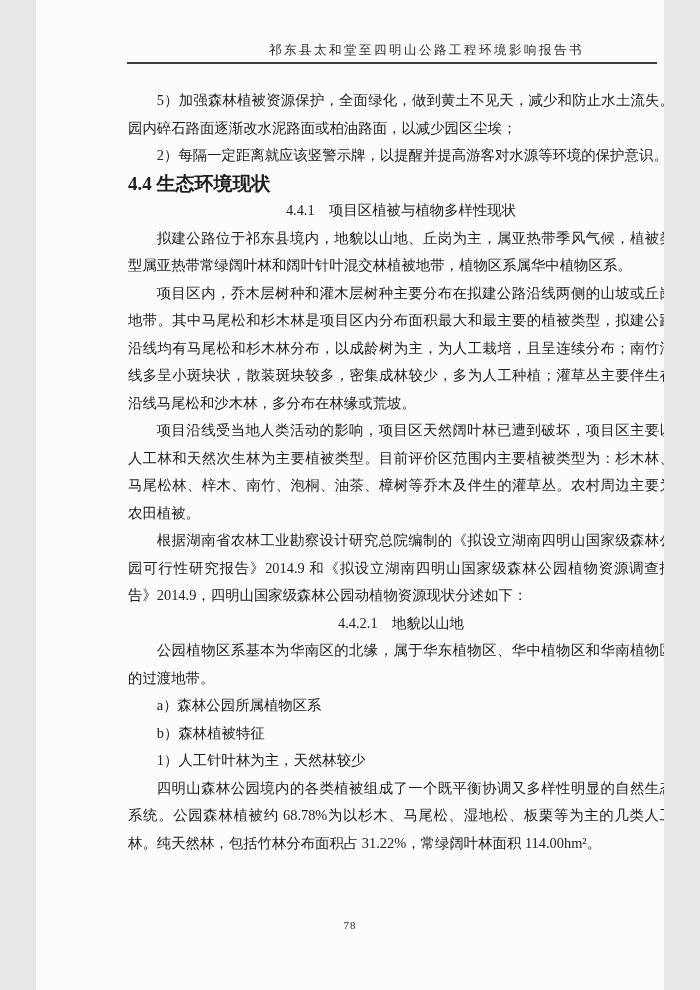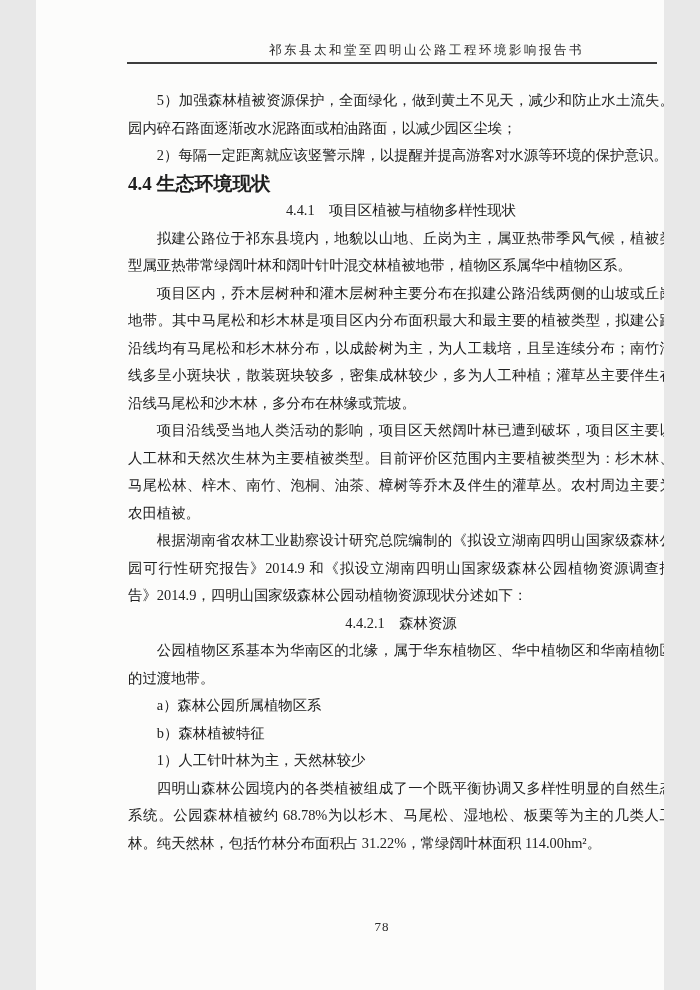--- a/index.html
+++ b/index.html
@@ -54,45 +54,44 @@
   .h3, .h4 {
     font-weight: normal;
     text-align: center;
   }
   .page-number {
     position: absolute;
     top: 919px;
     left: 0;
     width: 100%;
     text-align: center;
-    font-size: 13px;
+    font-size: 11px;
     color: #2b2b2b;
     letter-spacing: 1px;
-    padding-left: 32px;
   }
 </style>
 </head>
 <body>
 
 <div class="page">
 
   <div class="header-title">祁东县太和堂至四明山公路工程环境影响报告书</div>
 
   <div class="header-rule"></div>
 
   <div class="content">
     <p class="indent">5）加强森林植被资源保护，全面绿化，做到黄土不见天，减少和防止水土流失。园内碎石路面逐渐改水泥路面或柏油路面，以减少园区尘埃；</p>
     <p class="indent">2）每隔一定距离就应该竖警示牌，以提醒并提高游客对水源等环境的保护意识。</p>
     <p class="h2">4.4 生态环境现状</p>
     <p class="h3">4.4.1　项目区植被与植物多样性现状</p>
     <p class="indent">拟建公路位于祁东县境内，地貌以山地、丘岗为主，属亚热带季风气候，植被类型属亚热带常绿阔叶林和阔叶针叶混交林植被地带，植物区系属华中植物区系。</p>
     <p class="indent">项目区内，乔木层树种和灌木层树种主要分布在拟建公路沿线两侧的山坡或丘岗地带。其中马尾松和杉木林是项目区内分布面积最大和最主要的植被类型，拟建公路沿线均有马尾松和杉木林分布，以成龄树为主，为人工栽培，且呈连续分布；南竹沿线多呈小斑块状，散装斑块较多，密集成林较少，多为人工种植；灌草丛主要伴生在沿线马尾松和沙木林，多分布在林缘或荒坡。</p>
     <p class="indent">项目沿线受当地人类活动的影响，项目区天然阔叶林已遭到破坏，项目区主要以人工林和天然次生林为主要植被类型。目前评价区范围内主要植被类型为：杉木林、马尾松林、梓木、南竹、泡桐、油茶、樟树等乔木及伴生的灌草丛。农村周边主要为农田植被。</p>
     <p class="indent">根据湖南省农林工业勘察设计研究总院编制的《拟设立湖南四明山国家级森林公园可行性研究报告》2014.9 和《拟设立湖南四明山国家级森林公园植物资源调查报告》2014.9，四明山国家级森林公园动植物资源现状分述如下：</p>
-    <p class="h4">4.4.2.1　森林资源</p>
+    <p class="h4">4.4.2.1　地貌以山地</p>
     <p class="indent">公园植物区系基本为华南区的北缘，属于华东植物区、华中植物区和华南植物区的过渡地带。</p>
     <p class="indent">a）森林公园所属植物区系</p>
     <p class="indent">b）森林植被特征</p>
     <p class="indent">1）人工针叶林为主，天然林较少</p>
     <p class="indent">四明山森林公园境内的各类植被组成了一个既平衡协调又多样性明显的自然生态系统。公园森林植被约 68.78%为以杉木、马尾松、湿地松、板栗等为主的几类人工林。纯天然林，包括竹林分布面积占 31.22%，常绿阔叶林面积 114.00hm²。</p>
   </div>
 
   <div class="page-number">78</div>
 
 </div>

